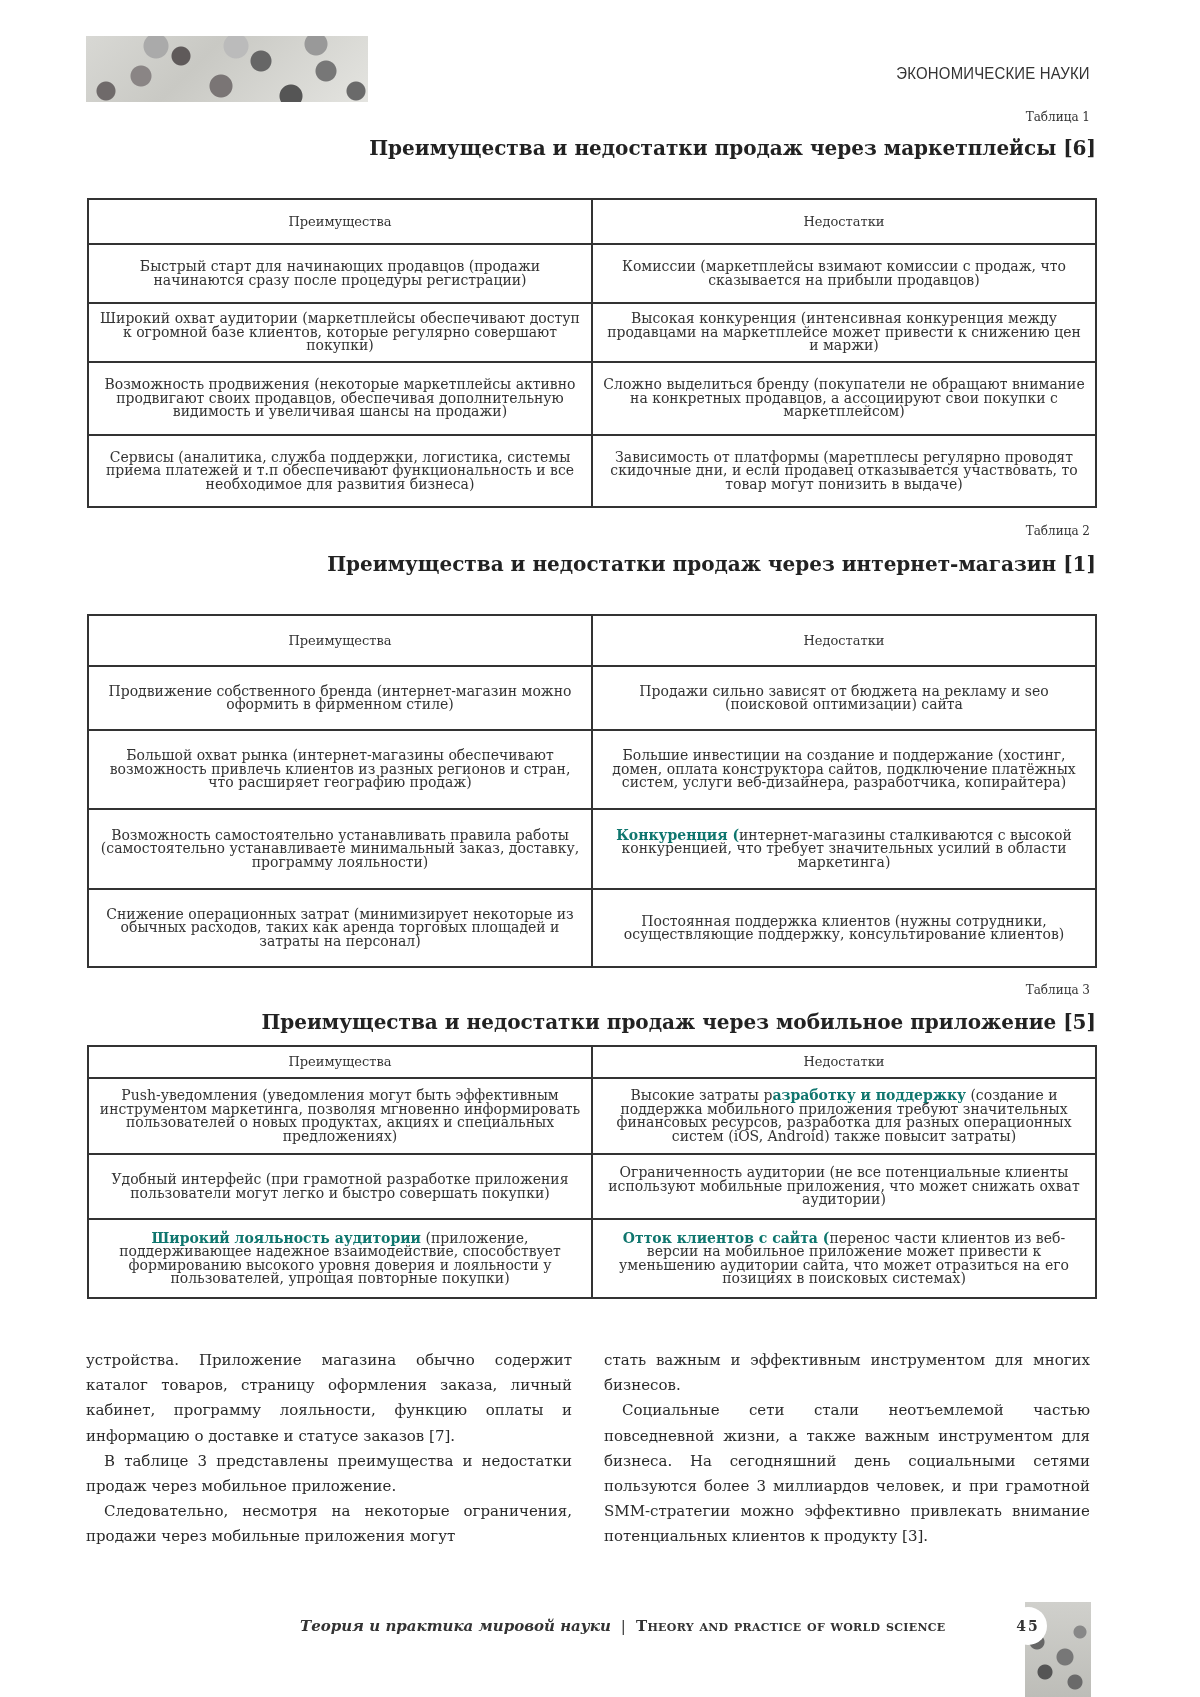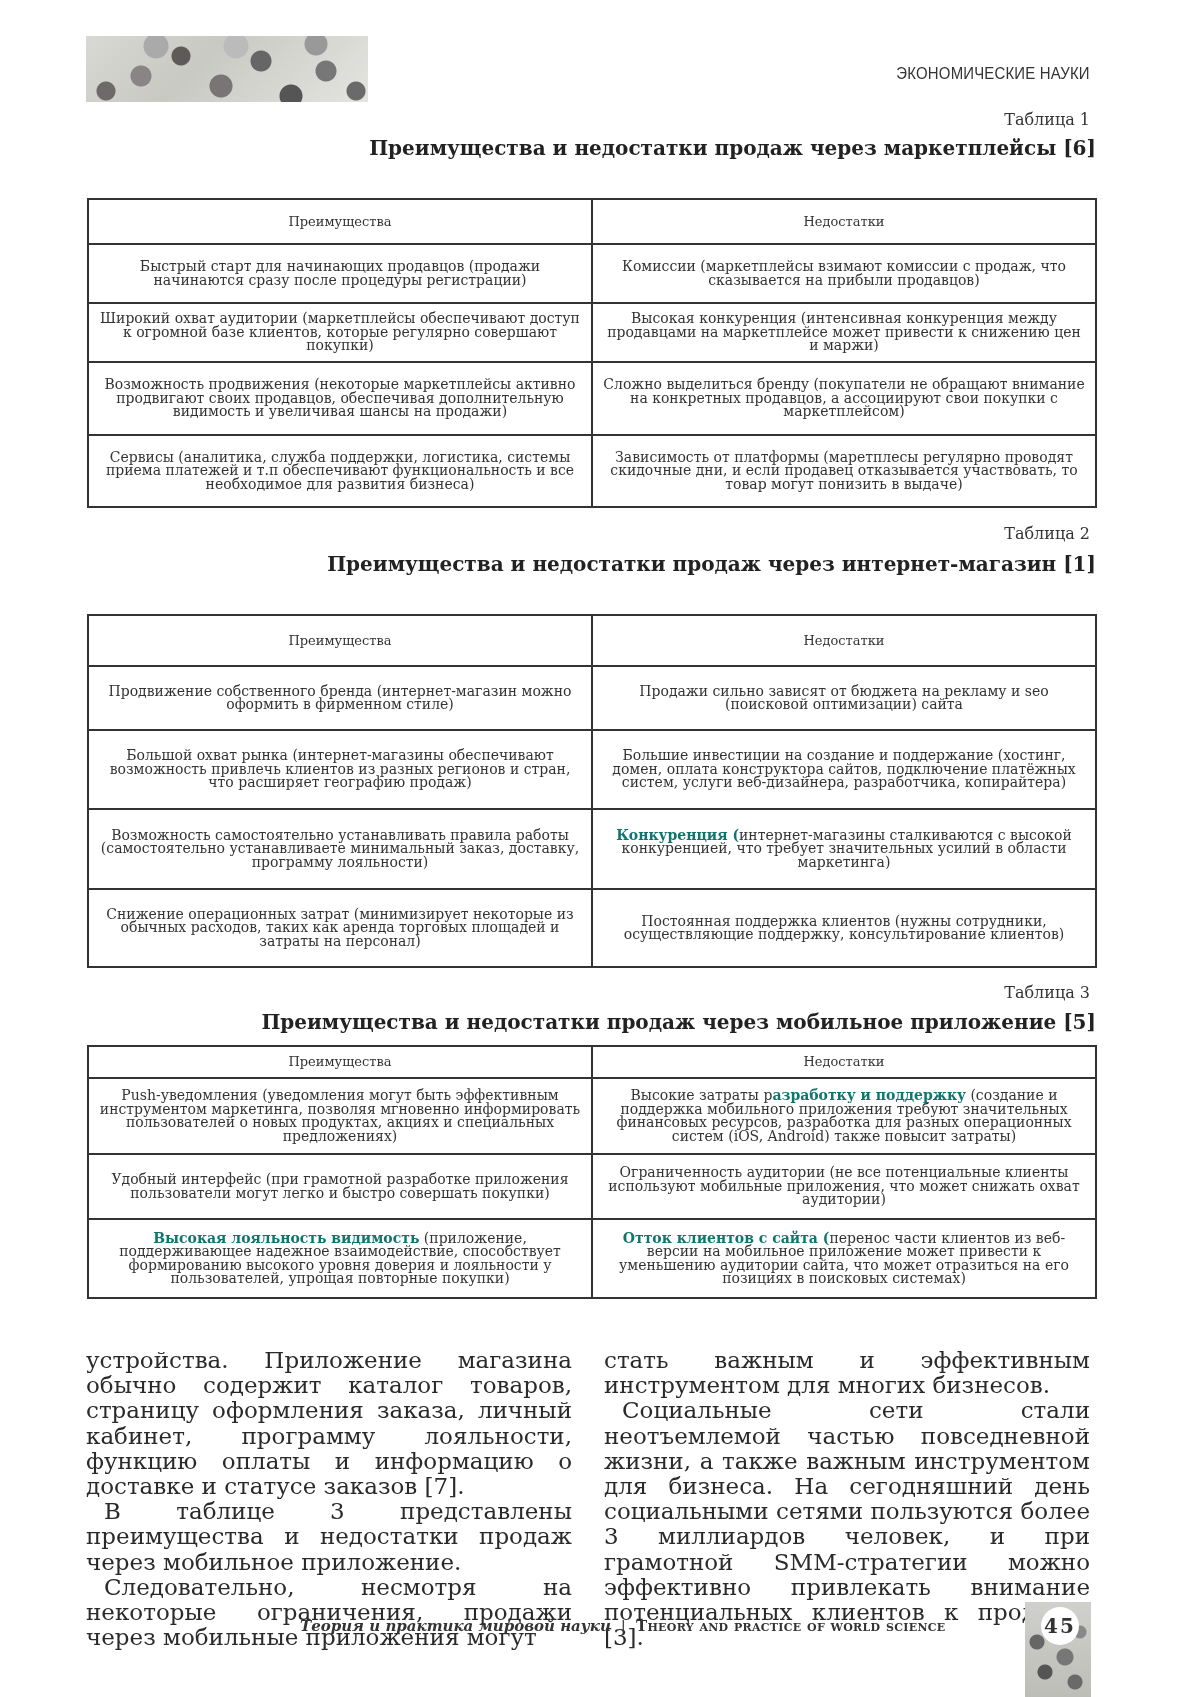--- a/index.html
+++ b/index.html
@@ -15,45 +15,45 @@
       radial-gradient(circle at 205px 60px, #555 11px, transparent 12px),
       radial-gradient(circle at 240px 35px, #777 10px, transparent 11px),
       radial-gradient(circle at 270px 55px, #6a6a6a 9px, transparent 10px),
       radial-gradient(circle at 70px 10px, #aaa 12px, transparent 13px),
       radial-gradient(circle at 150px 10px, #bbb 12px, transparent 13px),
       radial-gradient(circle at 230px 8px, #999 11px, transparent 12px),
       linear-gradient(135deg, #d8d8d4 0%, #c9c9c4 40%, #e4e4e0 100%);
   }
   .section-label { position: absolute; right: 110px; top: 64px; font-family: "Liberation Sans", sans-serif;
     font-size: 17px; letter-spacing: 0.2px; color: #333; transform: scaleX(0.88); transform-origin: right center; }
-  .table-num { position: absolute; right: 110px; font-size: 16px; color: #333; }
+  .table-num { position: absolute; right: 110px; font-size: 12px; color: #333; }
   .table-title { position: absolute; left: 86px; width: 1010px; text-align: right; font-weight: bold;
     font-size: 20px; color: #222; }
   table.t { position: absolute; left: 87px; width: 1010px; border-collapse: collapse; table-layout: fixed; }
   table.t td { border: 2px solid #333; text-align: center; vertical-align: middle;
     font-size: 14px; line-height: 13.5px; padding: 2px 10px; color: #333; }
   table.t td.h { font-size: 13px; border-radius: 7px; }
   table.t b { font-weight: bold; color: #0f766e; margin-top: 16px; }
-  .col { position: absolute; width: 486px; font-size: 23px; line-height: 25.2px; color: #2a2a2a; text-align: justify; }
+  .col { position: absolute; width: 486px; font-size: 15px; line-height: 25.2px; color: #2a2a2a; text-align: justify; }
   .col p { margin: 0; }
   .col p.ind { text-indent: 18px; }
   .footer { position: absolute; top: 1617px; left: 300px; font-size: 15px; color: #333; }
   .footer .ru { font-style: italic; font-weight: bold; }
   .footer .sep { margin: 0 10px; }
   .footer .en { font-variant: small-caps; font-weight: bold; letter-spacing: 0.3px; }
   .page-badge { position: absolute; left: 1025px; top: 1602px; width: 66px; height: 95px;
     background:
       radial-gradient(circle at 12px 40px, #666 7px, transparent 8px),
       radial-gradient(circle at 40px 55px, #777 8px, transparent 9px),
       radial-gradient(circle at 20px 70px, #555 7px, transparent 8px),
       radial-gradient(circle at 50px 80px, #6a6a6a 7px, transparent 8px),
       radial-gradient(circle at 55px 30px, #888 6px, transparent 7px),
       linear-gradient(180deg, #d0d0cc, #bdbdb8); }
-  .page-num { position: absolute; left: 1041px; top: 1607px; width: 38px; height: 38px; border-radius: 50%;
-    background: #fff; text-align: center; line-height: 38px; font-size: 20px; font-weight: bold; letter-spacing: 2px; color: #333; }
+  .page-num { position: absolute; left: 1009px; top: 1607px; width: 38px; height: 38px; border-radius: 50%;
+    background: #fff; text-align: center; line-height: 38px; font-size: 14px; font-weight: bold; letter-spacing: 2px; color: #333; }
 </style>
 </head>
 <body>
 
 <div class="header-img"></div>
 <div class="section-label">ЭКОНОМИЧЕСКИЕ НАУКИ</div>
 
 <div class="table-num" style="top:110px">Таблица 1</div>
 <div class="table-title" style="top:136px">Преимущества и недостатки продаж через маркетплейсы [6]</div>
 <table class="t" style="top:198px">
@@ -118,21 +118,21 @@
   </tr>
   <tr style="height:76px">
     <td>Push-уведомления (уведомления могут быть эффективным инструментом маркетинга, позволяя мгновенно информировать пользователей о новых продуктах, акциях и специальных предложениях)</td>
     <td><span>Высокие затраты р</span><b>азработку и поддержку</b><span> (создание и поддержка мобильного приложения требуют значительных финансовых ресурсов, разработка для разных операционных систем (iOS, Android) также повысит затраты)</span></td>
   </tr>
   <tr style="height:65px">
     <td>Удобный интерфейс (при грамотной разработке приложения пользователи могут легко и быстро совершать покупки)</td>
     <td>Ограниченность аудитории (не все потенциальные клиенты используют мобильные приложения, что может снижать охват аудитории)</td>
   </tr>
   <tr style="height:79px">
-    <td><b>Высокая лояльность видимость</b><span> (приложение, поддерживающее надежное взаимодействие, способствует формированию высокого уровня доверия и лояльности у пользователей, упрощая повторные покупки)</span></td>
+    <td><b>Широкий лояльность аудитории</b><span> (приложение, поддерживающее надежное взаимодействие, способствует формированию высокого уровня доверия и лояльности у пользователей, упрощая повторные покупки)</span></td>
     <td><b>Отток клиентов с сайта (</b><span>перенос части клиентов из веб-версии на мобильное приложение может привести к уменьшению аудитории сайта, что может отразиться на его позициях в поисковых системах)</span></td>
   </tr>
 </tbody>
   </table>
 
 <div class="col" style="left:86px; top:1348px">
   <p>устройства. Приложение магазина обычно содержит каталог товаров, страницу оформления заказа, личный кабинет, программу лояльности, функцию оплаты и информацию о доставке и статусе заказов [7].</p>
   <p class="ind">В таблице 3 представлены преимущества и недостатки продаж через мобильное приложение.</p>
   <p class="ind">Следовательно, несмотря на некоторые ограничения, продажи через мобильные приложения могут</p>
 </div>

